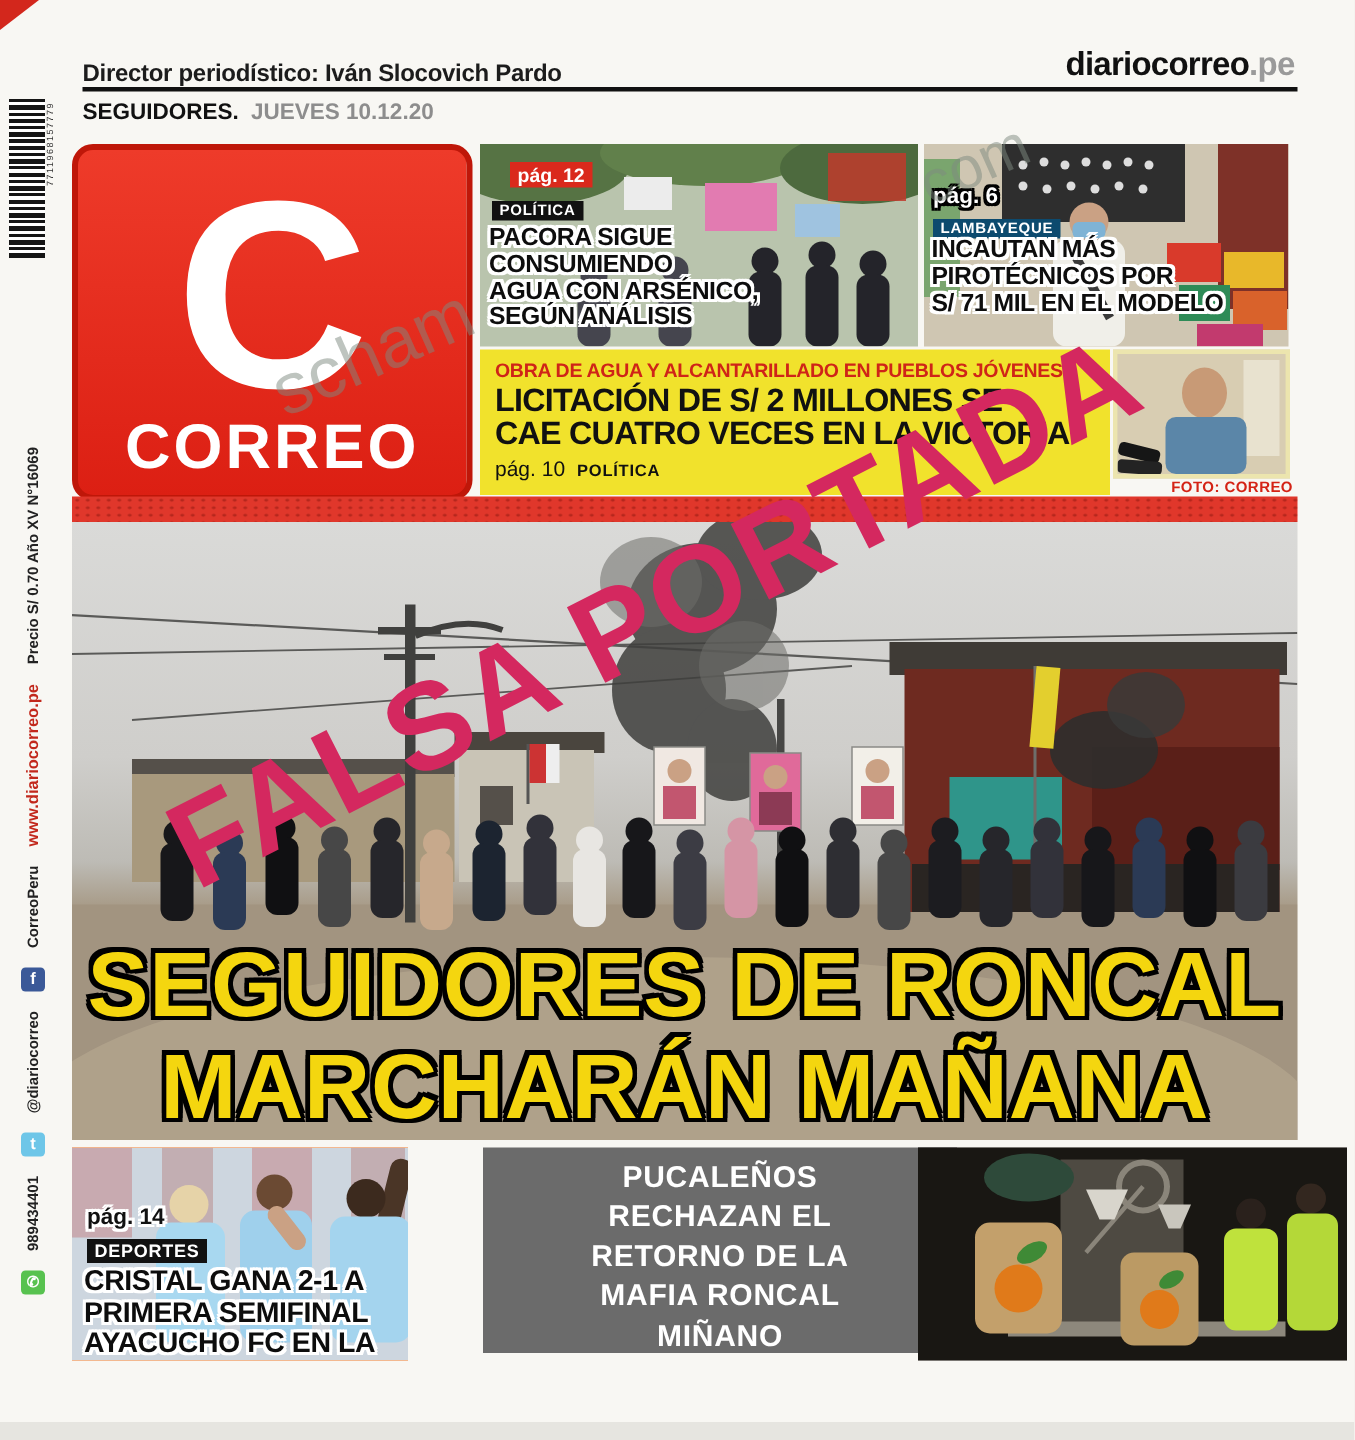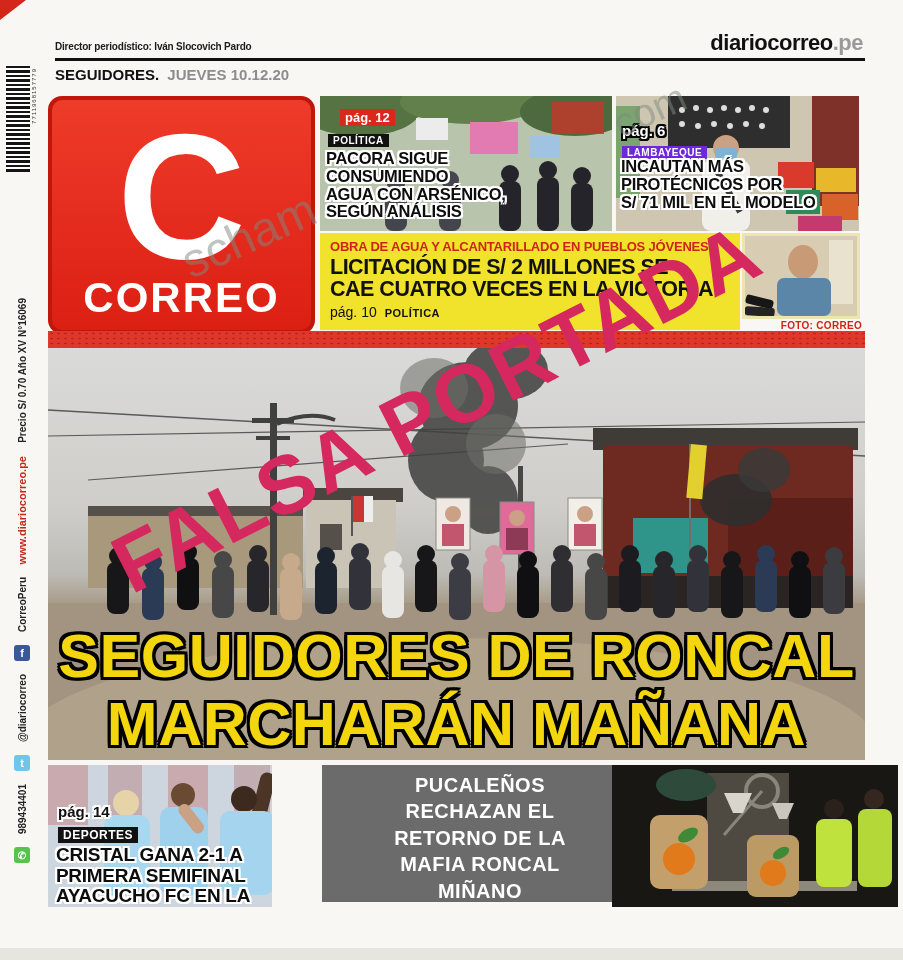--- a/index.html
+++ b/index.html
@@ -2,21 +2,21 @@
 <html><head>
 <meta charset="utf-8">
 <style>
   html,body{margin:0;padding:0;}
   body{font-family:"Liberation Sans",sans-serif;background:#efeeea;}
   #canvas{position:relative;width:903px;height:960px;background:#f8f7f3;overflow:hidden;}
   .abs{position:absolute;}
 
   
   .corner-fold{left:0;top:0;width:26px;height:20px;background:#d3271c;clip-path:polygon(0 0,100% 0,0 100%);}
-  .director{left:55px;top:41px;font-size:10px;font-weight:bold;color:#1c1c1c;letter-spacing:-0.2px;}
+  .director{left:55px;top:41px;font-size:16px;font-weight:bold;color:#1c1c1c;letter-spacing:-0.2px;}
   .site{right:40px;top:30px;font-size:22px;font-weight:bold;color:#111;letter-spacing:-0.5px;}
   .site .tld{color:#9a9a9a;}
   .header-rule{left:55px;top:58px;width:810px;height:3px;background:#111;}
   .dateline{left:55px;top:66px;font-size:15px;font-weight:bold;color:#111;}
   .dateline .date{color:#8d8d8d;font-weight:bold;margin-left:4px;}
 
   
   .barcode{left:6px;top:66px;width:24px;height:106px;background:repeating-linear-gradient(to bottom,#151515 0 2px,#fff 2px 4px,#151515 4px 7px,#fff 7px 9px);}
   .barcode-num{left:31px;top:68px;font-size:6px;color:#333;writing-mode:vertical-rl;transform:rotate(180deg);letter-spacing:1px;}
   .rail{left:7px;top:298px;width:30px;height:592px;display:flex;flex-direction:column;align-items:center;gap:13px;}
@@ -32,21 +32,21 @@
   
   .logo{left:48px;top:96px;width:267px;height:238px;background:linear-gradient(180deg,#ee3b2a,#dc1f13);border:4px solid #bf1709;border-radius:14px;box-sizing:border-box;}
   .logo-c{position:absolute;left:50%;top:42%;transform:translate(-50%,-50%);font-size:178px;font-weight:bold;color:#fff;line-height:1;}
   .logo-name{position:absolute;left:50%;bottom:8px;transform:translateX(-50%);font-size:42px;font-weight:bold;color:#fff;letter-spacing:2px;}
 
   
   .story1{left:320px;top:96px;width:292px;height:135px;overflow:hidden;background:#b9c4ad;}
   .story2{left:616px;top:96px;width:243px;height:135px;overflow:hidden;background:#cfc6b2;}
   .page-tag-red{display:inline-block;background:#da291c;color:#fff;font-weight:bold;font-size:13px;padding:1px 5px;}
   .section-tag-black{display:inline-block;background:#111;color:#fff;font-weight:bold;font-size:10px;padding:1px 5px;letter-spacing:0.5px;}
-  .section-tag-red{display:inline-block;background:#6d28d9;color:#fff;font-weight:bold;font-size:10px;padding:1px 5px;letter-spacing:0.5px;}
+  .section-tag-red{display:inline-block;background:#0c4a6e;color:#fff;font-weight:bold;font-size:10px;padding:1px 5px;letter-spacing:0.5px;}
   .ow{text-shadow:-2px -2px 0 #fff,2px -2px 0 #fff,-2px 2px 0 #fff,2px 2px 0 #fff,-2px 0 0 #fff,2px 0 0 #fff,0 -2px 0 #fff,0 2px 0 #fff;}
   .ob{text-shadow:-2px -2px 0 #000,2px -2px 0 #000,-2px 2px 0 #000,2px 2px 0 #000,-2px 0 0 #000,2px 0 0 #000,0 -2px 0 #000,0 2px 0 #000;}
   .story-head{font-weight:bold;color:#0d0d0d;font-size:16.5px;line-height:1.08;letter-spacing:-0.3px;}
   .pag-outline{font-weight:bold;color:#fff;font-size:15px;}
 
   
   .ybox{left:320px;top:233px;width:420px;height:97px;background:#f1e22c;box-sizing:border-box;padding:6px 10px;}
   .ybox .kicker{color:#cf2418;font-weight:bold;font-size:13px;letter-spacing:-0.2px;}
   .ybox .head{color:#111;font-weight:bold;font-size:21.5px;line-height:1.04;letter-spacing:-0.5px;margin-top:2px;}
   .ybox .meta{margin-top:3px;font-size:14px;color:#111;}

